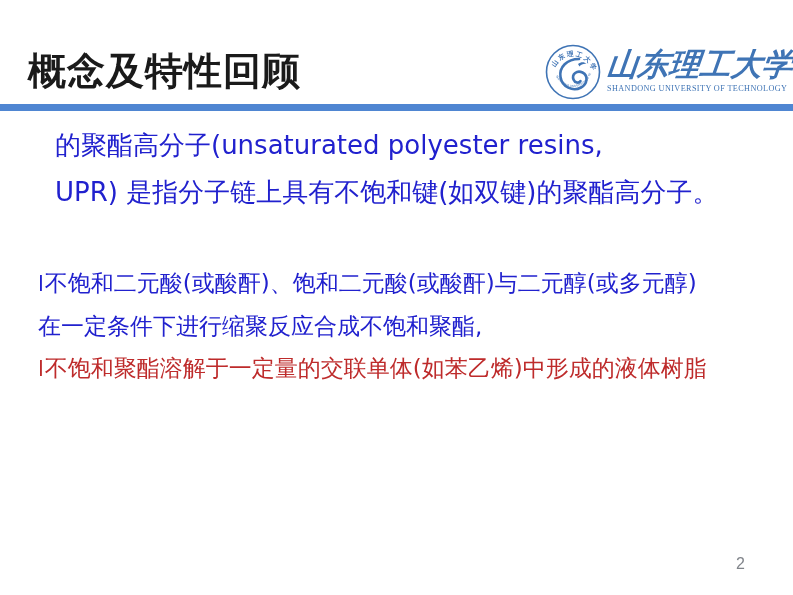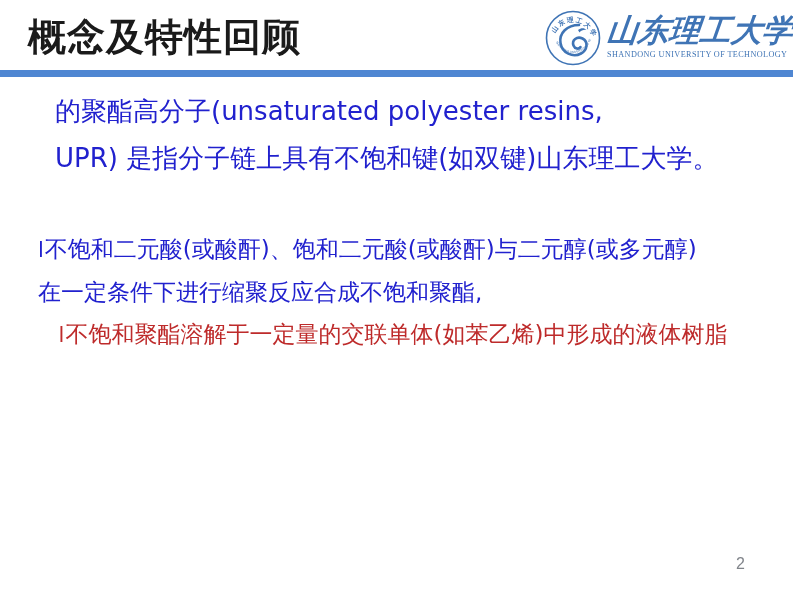--- a/index.html
+++ b/index.html
@@ -9,21 +9,21 @@
     --body-red:#be2b2b;
     --logo-blue:#3f74b5;
     --page-gray:#80848a;
   }
   html,body{margin:0;padding:0;}
   body{
     width:793px;height:595px;background:#ffffff;position:relative;
     font-family:"Liberation Sans","DejaVu Sans",sans-serif;
     overflow:hidden;
   }
-  .slide{position:absolute;inset:0;}
+  .slide{position:absolute;inset:0;margin-top:34px;}
   
   .slide-title{
     position:absolute;left:28px;top:12px;margin:0;
     font-size:38px;font-weight:bold;color:var(--title-black);
     letter-spacing:1px;
     font-family:"DejaVu Sans","Liberation Sans",sans-serif;
   }
   
   .logo{position:absolute;right:8px;top:8px;width:240px;height:60px;}
   .seal{position:absolute;left:0;top:2px;width:56px;height:56px;}
@@ -49,21 +49,21 @@
     font-size:26px;line-height:47px;color:var(--body-blue);
     font-family:"DejaVu Sans",sans-serif;
   }
   .bullets{
     position:absolute;left:38px;top:228px;width:710px;
     font-size:23px;line-height:42px;
     font-family:"DejaVu Sans",sans-serif;
   }
   .bullet-line{white-space:nowrap;}
   .c-blue{color:var(--body-blue);}
-  .c-red{color:var(--body-red);text-align:center;}
+  .c-red{color:var(--body-red);}
   .marker{font-size:21px;padding-right:1px;}
   
   .page-number{
     position:absolute;right:48px;bottom:22px;
     font-size:16px;color:var(--page-gray);
     font-family:"Liberation Sans",sans-serif;
   }
 </style>
 </head>
 <body>
@@ -89,21 +89,21 @@
       <path d="M 33 20 C 36 17.5, 39.5 17.5, 41.5 20 C 39 19.5, 36 20.5, 34.5 22.5 Z" fill="#3f74b5"></path>
     </svg>
     <div class="logo-cn">山东理工大学</div>
     <div class="logo-en">SHANDONG UNIVERSITY OF TECHNOLOGY</div>
   </div>
 
   <div class="title-rule"></div>
 
   <p class="intro">
     <span>的聚酯高分子(unsaturated polyester resins,</span><br>
-    <span>UPR) 是指分子链上具有不饱和键(如双键)山东理工大学。</span>
+    <span>UPR) 是指分子链上具有不饱和键(如双键)的聚酯高分子。</span>
   </p>
 
   <div class="bullets">
 
     <div class="bullet-line c-blue"><span class="marker">l</span><span>不饱和二元酸(或酸酐)、饱和二元酸(或酸酐)与二元醇(或多元醇)</span></div>
     <div class="bullet-line c-blue"><span>在一定条件下进行缩聚反应合成不饱和聚酯,</span></div>
 
     <div class="bullet-line c-red"><span class="marker">l</span><span>不饱和聚酯溶解于一定量的交联单体(如苯乙烯)中形成的液体树脂</span></div>
 
 

